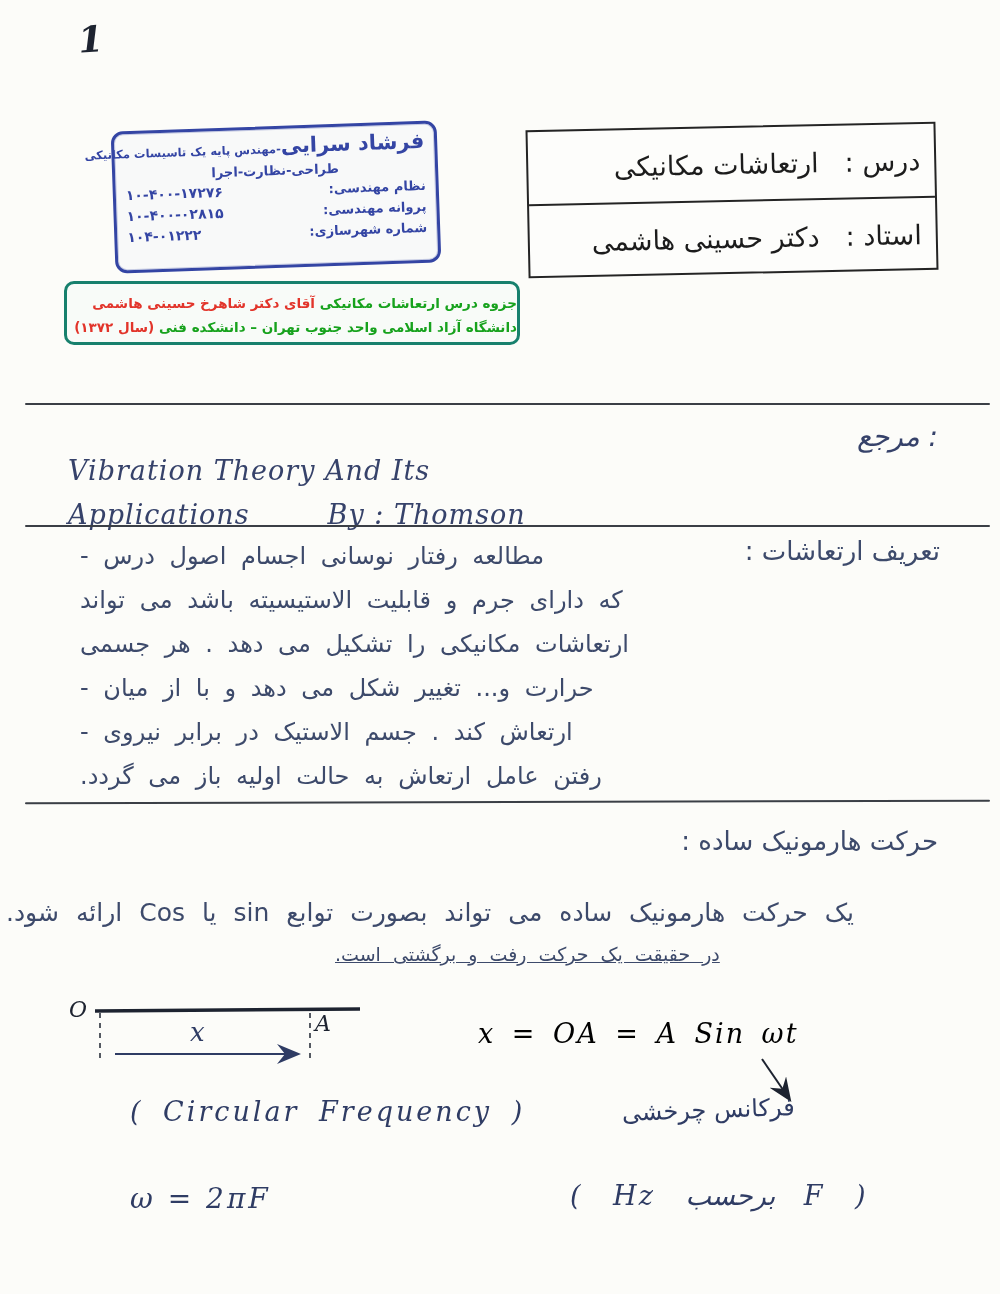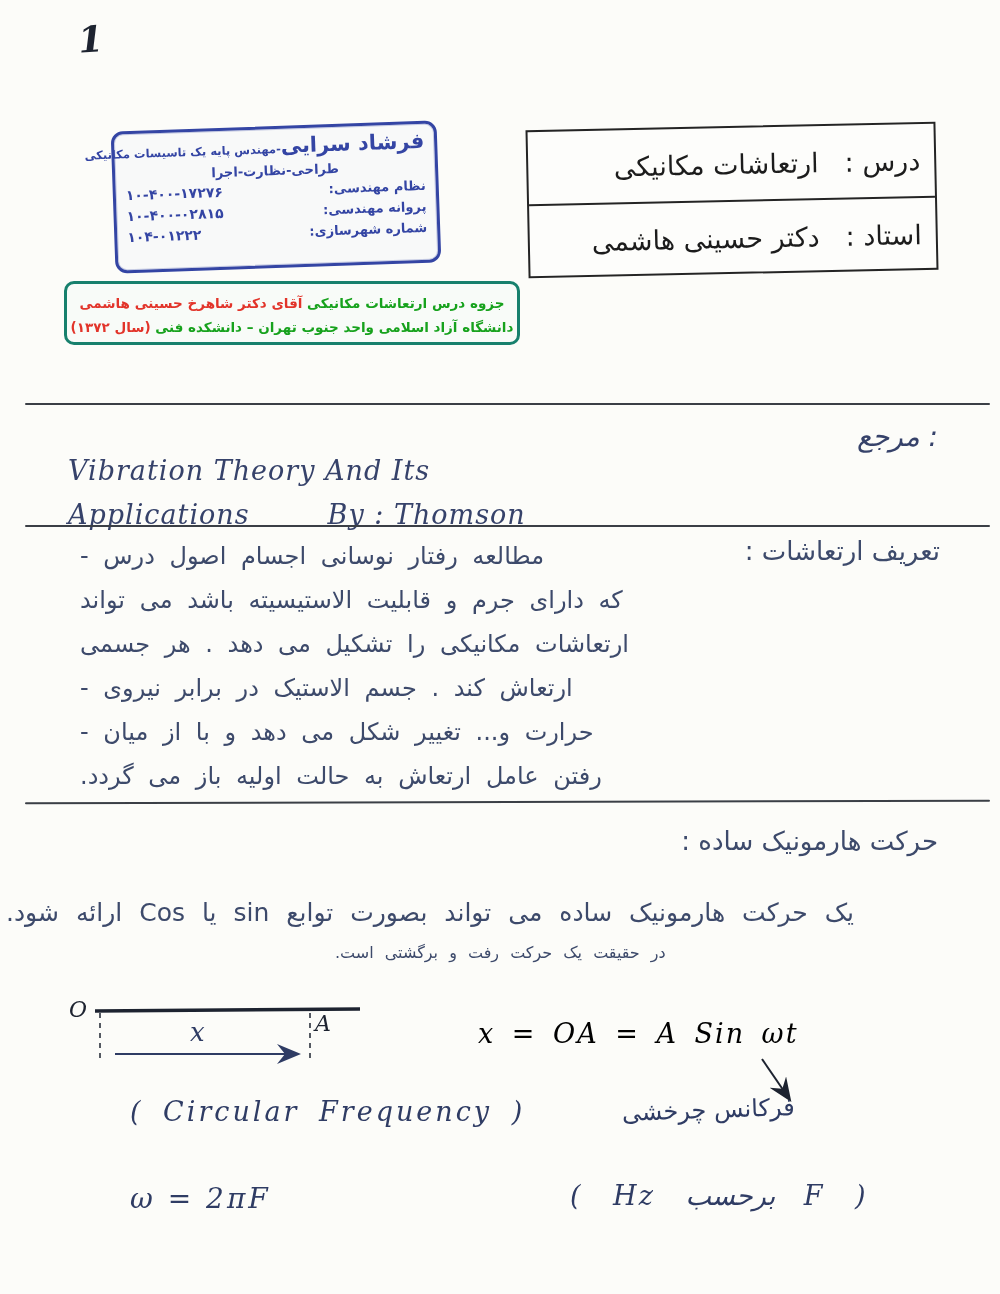--- a/index.html
+++ b/index.html
@@ -46,21 +46,21 @@
   }
   .course-row{height:72px;display:flex;align-items:center;padding:0 14px;gap:26px;}
   .course-row + .course-row{border-top:2px solid #242424;}
   .course-label{font-size:27px;white-space:nowrap;}
   .course-value{font-size:27px;white-space:nowrap;}
 
   
   .notice{
     left:64px;top:281px;width:456px;height:64px;
     border:3px solid #17806d;border-radius:10px;
-    box-sizing:border-box;direction:rtl;text-align:center;
+    box-sizing:border-box;direction:rtl;text-align:right;
     padding-top:7px;background:rgba(240,250,246,.3);
   }
   .notice-line{font-weight:bold;font-size:13.5px;line-height:24px;white-space:nowrap;}
   .txt-green{color:#17a21d;}
   .txt-red{color:#e2342a;}
 
   
   .rule{left:25px;width:965px;height:2px;background:#3b3f46;border-radius:2px;}
   .rule-1{top:403px;}
   .rule-2{top:525px;}
@@ -77,21 +77,21 @@
   
   .def-label{right:60px;top:536px;font-size:26px;color:#3d4a6b;direction:rtl;white-space:nowrap;}
   .def-body{left:80px;top:534px;width:668px;direction:rtl;text-align:left;
     font-size:24px;color:#3d4a6b;word-spacing:7px;}
   .def-line{line-height:44px;white-space:nowrap;}
 
   
   .shm-heading{right:62px;top:826px;font-size:26px;color:#3d4a6b;direction:rtl;white-space:nowrap;}
   .shm-line1{left:6px;top:898px;width:930px;direction:rtl;text-align:left;
     font-size:25px;color:#3d4a6b;word-spacing:9px;white-space:nowrap;}
-  .shm-line2{left:335px;top:943px;direction:rtl;font-size:16px;color:#3d4a6b;word-spacing:6px;white-space:nowrap;}
+  .shm-line2{left:335px;top:943px;direction:rtl;font-size:19px;color:#3d4a6b;word-spacing:6px;white-space:nowrap;text-decoration:underline;}
 
   
   .diagram{left:55px;top:993px;}
   .diag-text{font:italic 22px "DejaVu Serif",serif;fill:#1d2330;}
   .diag-x{font:italic 26px "DejaVu Serif",serif;fill:#2f3c64;}
 
   
   .eq-main{left:478px;top:1018px;font:italic 27px "DejaVu Serif",serif;
     color:#000000;letter-spacing:2px;word-spacing:6px;white-space:nowrap;}
   .eq-arrow{left:748px;top:1055px;}
@@ -160,22 +160,22 @@
   </div>
 </div>
 
 <div class="abs rule rule-2"></div>
 
 <div class="abs def-label">تعریف ارتعاشات :</div>
 <div class="abs def-body">
   <div class="def-line">مطالعه رفتار نوسانی اجسام اصول درس -</div>
   <div class="def-line">که دارای جرم و قابلیت الاستیسیته باشد می تواند</div>
   <div class="def-line">ارتعاشات مکانیکی را تشکیل می دهد . هر جسمی</div>
+  <div class="def-line">حرارت و... تغییر شکل می دهد و با از میان -</div>
   <div class="def-line">ارتعاش کند . جسم الاستیک در برابر نیروی -</div>
-  <div class="def-line">حرارت و... تغییر شکل می دهد و با از میان -</div>
   <div class="def-line">رفتن عامل ارتعاش به حالت اولیه باز می گردد.</div>
 </div>
 
 <div class="abs rule rule-3"></div>
 
 <div class="abs shm-heading">حرکت هارمونیک ساده :</div>
 <div class="abs shm-line1">یک حرکت هارمونیک ساده می تواند بصورت توابع sin یا Cos ارائه شود.</div>
 <div class="abs shm-line2">در حقیقت یک حرکت رفت و برگشتی است.</div>
 
 <svg class="abs diagram" width="360" height="90" viewBox="0 0 360 90">

